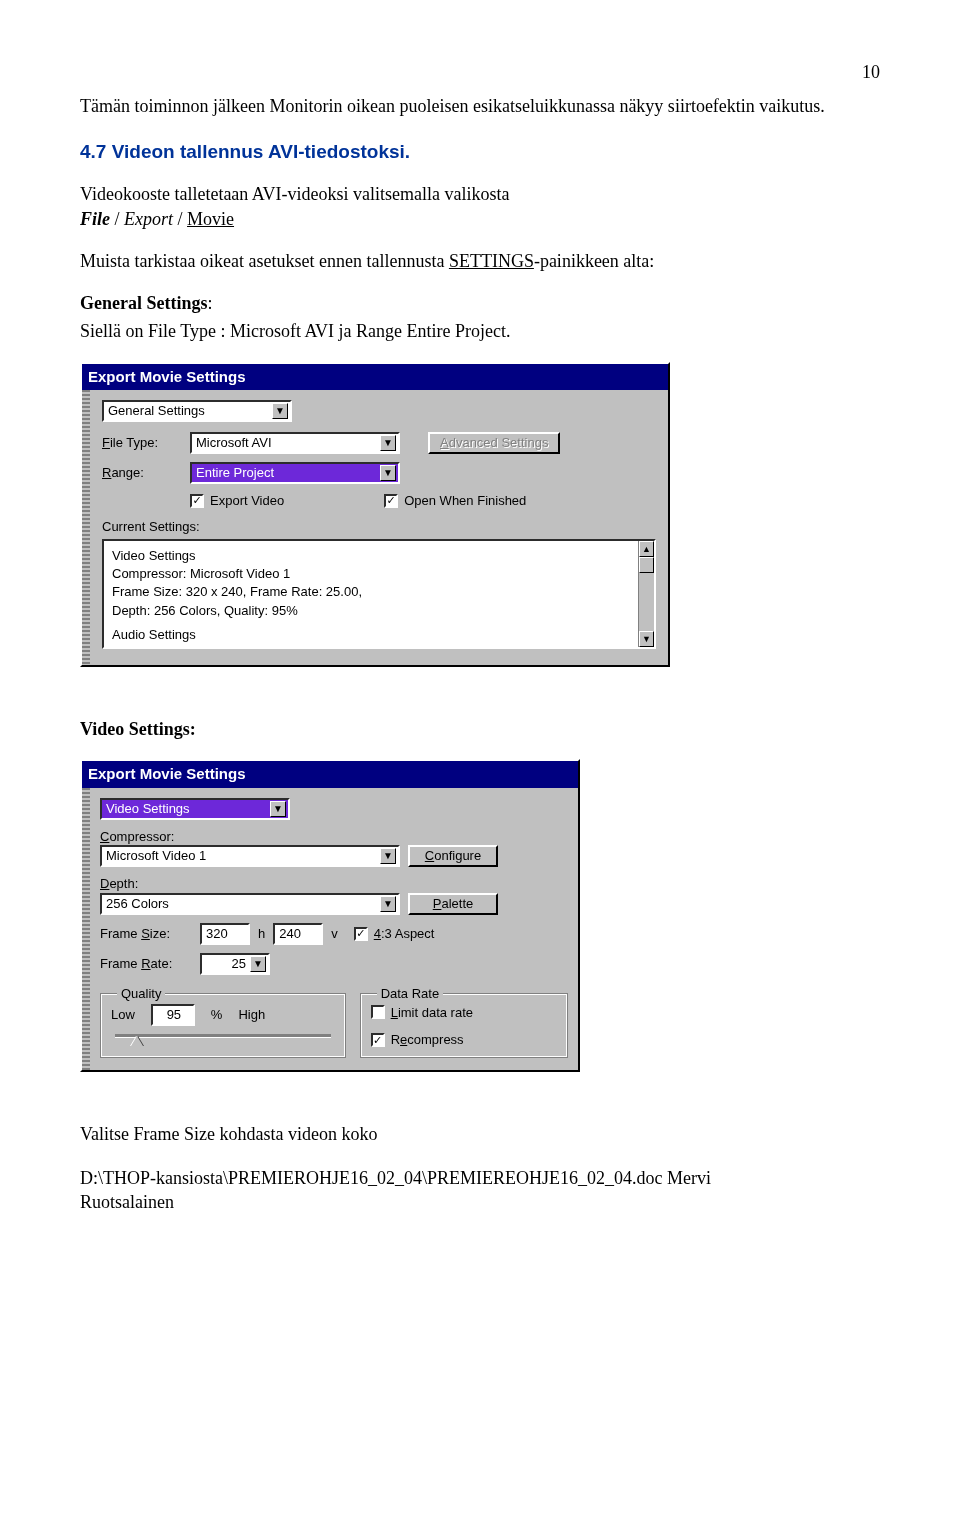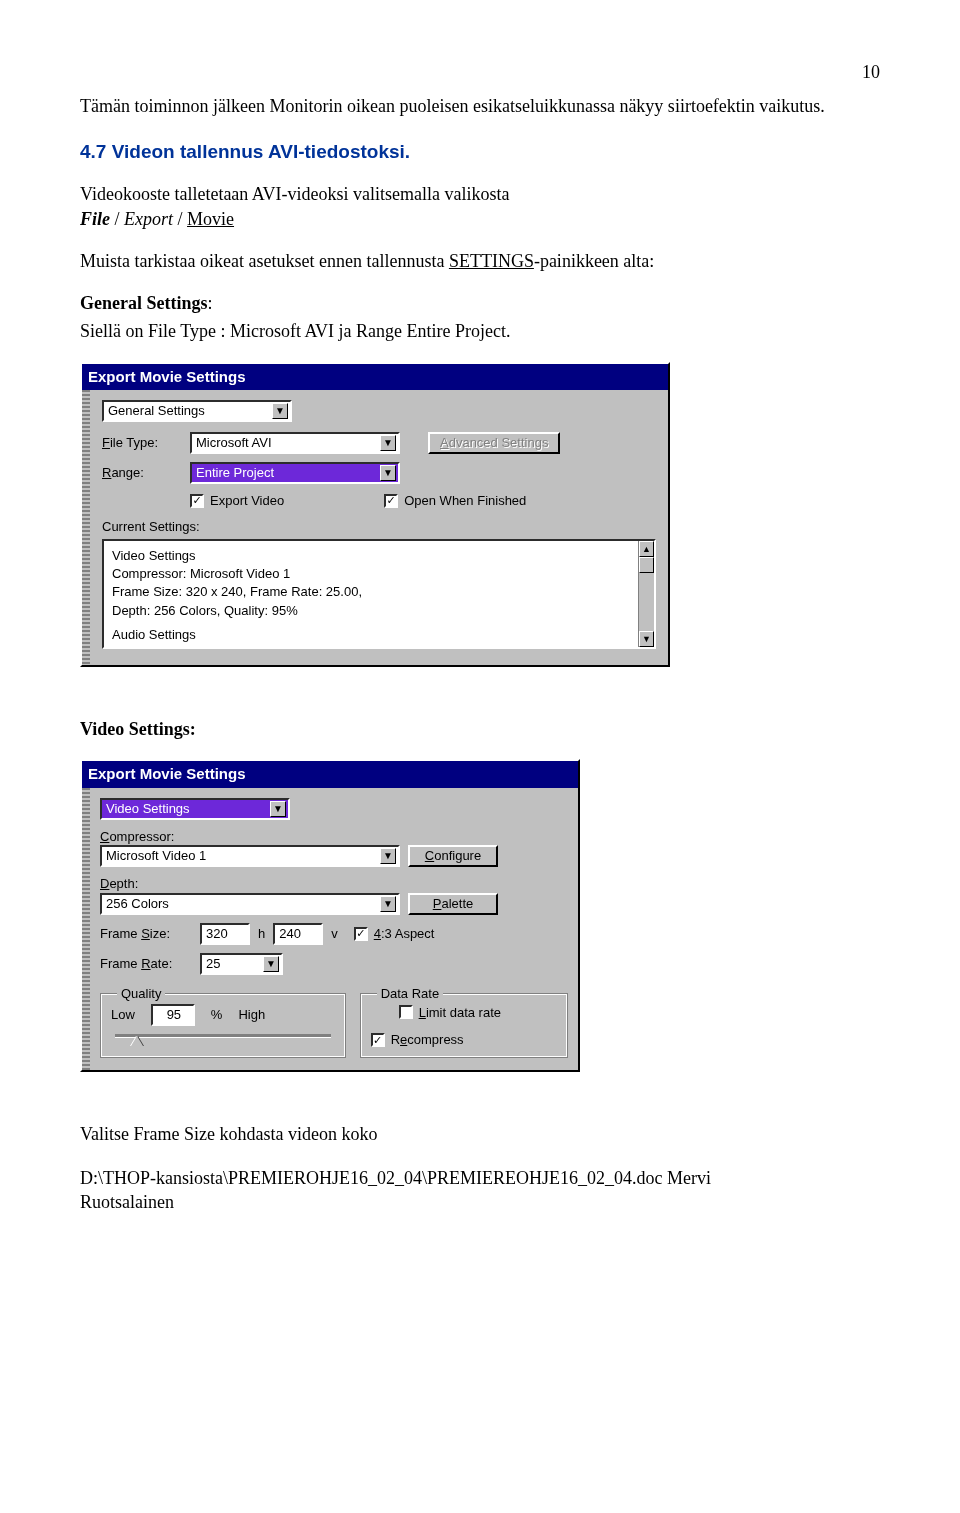--- a/index.html
+++ b/index.html
@@ -288,21 +288,21 @@
           </div>
         <span>v</span>
         <label class="win-check" style="margin-left:8px;">
           <span class="box">✓</span>
             <span><span style="text-decoration:underline;">4</span>:3 Aspect</span>
         </label>
       </div>
 
       <div class="row">
         <span style="min-width:92px;">Frame <span style="text-decoration:underline;">R</span>ate:</span>
-        <div class="win-dropdown" style="width:83px;">
+        <div class="win-dropdown" style="width:70px;justify-content:flex-end;">
           <span>25</span>
           <span class="dd-btn">
               <span class="dd-arrow">▼</span>
             </span>
         </div>
       </div>
 
       <div style="display:flex; gap:14px;">
         <div class="groupbox" style="flex:1.2;">
           <div class="legend">Quality</div>
@@ -314,21 +314,21 @@
             <span>%</span>
             <span>High</span>
           </div>
           <div style="position:relative; height:18px; margin-top:4px;">
             <div class="slider-track" style="position:absolute; left:4px; right:4px; top:4px;"></div>
             <div class="slider-thumb-up"></div>
           </div>
         </div>
         <div class="groupbox" style="flex:1;">
           <div class="legend">Data Rate</div>
-          <label class="win-check" style="margin-bottom:10px; display:flex;margin-left:28px;">
+          <label class="win-check" style="margin-bottom:10px; display:flex;">
             <span class="box"></span>
               <span><span style="text-decoration:underline;">L</span>imit data rate</span>
           </label>
           <label class="win-check" style="display:flex;">
             <span class="box">✓</span>
               <span>R<span style="text-decoration:underline;">e</span>compress</span>
           </label>
         </div>
       </div>
 

